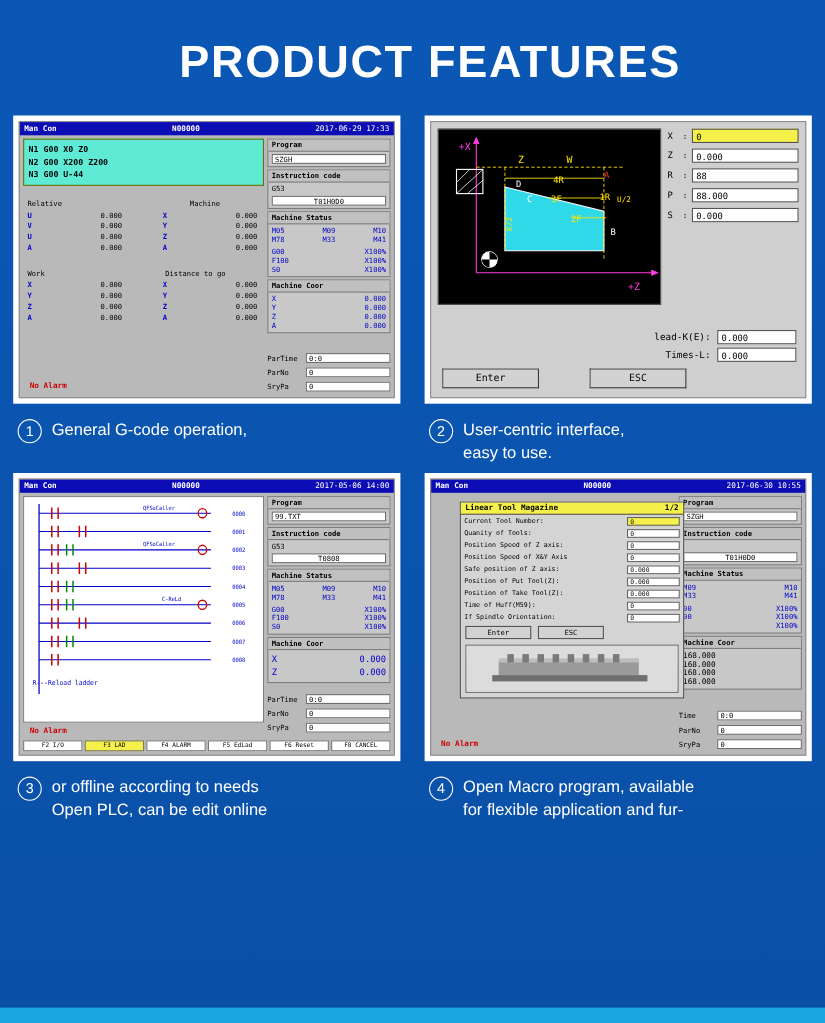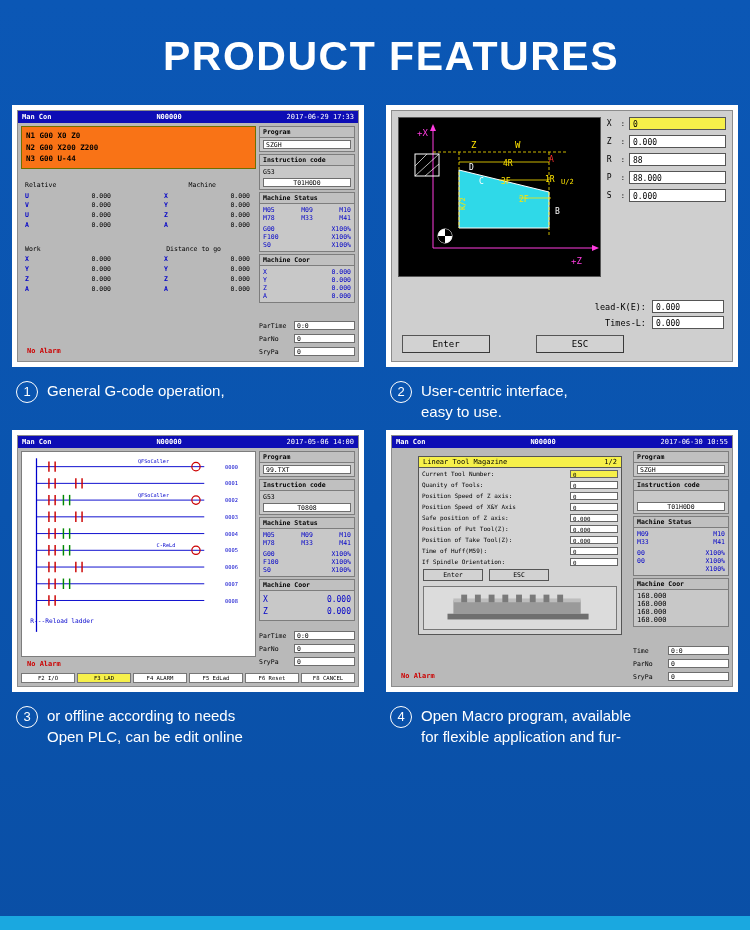--- a/index.html
+++ b/index.html
@@ -70,29 +70,29 @@
   }
   .cnc-top {
     height:12px; background:#0d0db5; color:#fff;
     display:flex; align-items:center; justify-content:space-between;
     padding:0 4px; font-size:7px; font-weight:bold;
   }
   .cnc-top .mid { color:#ffffff; }
   .cnc-top .rt { color:#ffffff; font-weight:normal; }
   .cnc-body { flex:1; display:flex; padding:3px; gap:3px; }
   .cnc-left { flex:1; display:flex; flex-direction:column; gap:3px; }
-  .cnc-right { width:96px; display:flex; flex-direction:column; gap:2px; }
+  .cnc-right { width:112px; display:flex; flex-direction:column; gap:2px; }
   .panel { background:#c8c8c8; border:1px solid #7d7d7d; }
   .panel-h {
     background:#c0c0c0; border-bottom:1px solid #7d7d7d;
     padding:1px 3px; font-size:6.5px; font-weight:bold; color:#000;
   }
   .panel-b { padding:2px 3px; }
   .gcode {
-    background:#f97316; border:1px solid #6f6f00;
+    background:#5eead4; border:1px solid #6f6f00;
     padding:3px 4px; color:#000; font-weight:bold; font-size:7.5px;
     line-height:1.55;
   }
   .rowline { display:flex; justify-content:space-between; }
   .alarm { color:#cc0000; font-weight:bold; font-size:7px; }
   .field {
     background:#ffffff; border:1px solid #6e6e6e; height:9px;
     font-size:6.5px; padding:0 2px; line-height:9px;
   }
   .labelrow { display:flex; align-items:center; gap:3px; margin-bottom:2px;justify-content:flex-end; }
@@ -130,21 +130,21 @@
   .ladder { background:#ffffff; border:1px solid #7d7d7d; flex:1; position:relative; overflow:hidden; }
   
   .macro-panel {
     position:absolute; left:26px; top:20px; width:204px;
     background:#d4d4d4; border:1px solid #555;
     font-size:6.2px; z-index:5;
   }
   .macro-title {
     background:#f6f04a; border-bottom:1px solid #555;
     display:flex; justify-content:space-between; padding:1px 4px;
-    font-weight:normal; font-size:7px; color:#000;
+    font-weight:bold; font-size:7px; color:#000;
   }
   .macro-row { display:flex; align-items:center; padding:0 3px; height:11px; }
   .macro-row .ml { flex:1; font-size:6px; }
   .macro-row .mv { width:48px; height:8px; background:#fff; border:1px solid #666; font-size:5.8px; line-height:8px; padding:0 2px; }
   .macro-row .mv.hl { background:#f6f04a; }
   .macro-btns { display:flex; gap:6px; padding:2px 4px 3px 4px; }
   .macro-btns div { width:60px; text-align:center; background:#d2d2d2; border:1px solid #555; font-size:6.5px; line-height:10px; }
   .macro-img { height:44px; margin:2px 4px 4px 4px; background:linear-gradient(180deg,#e9e9e9,#bdbdbd); border:1px solid #777; position:relative; overflow:hidden; }
 </style>
 </head>

